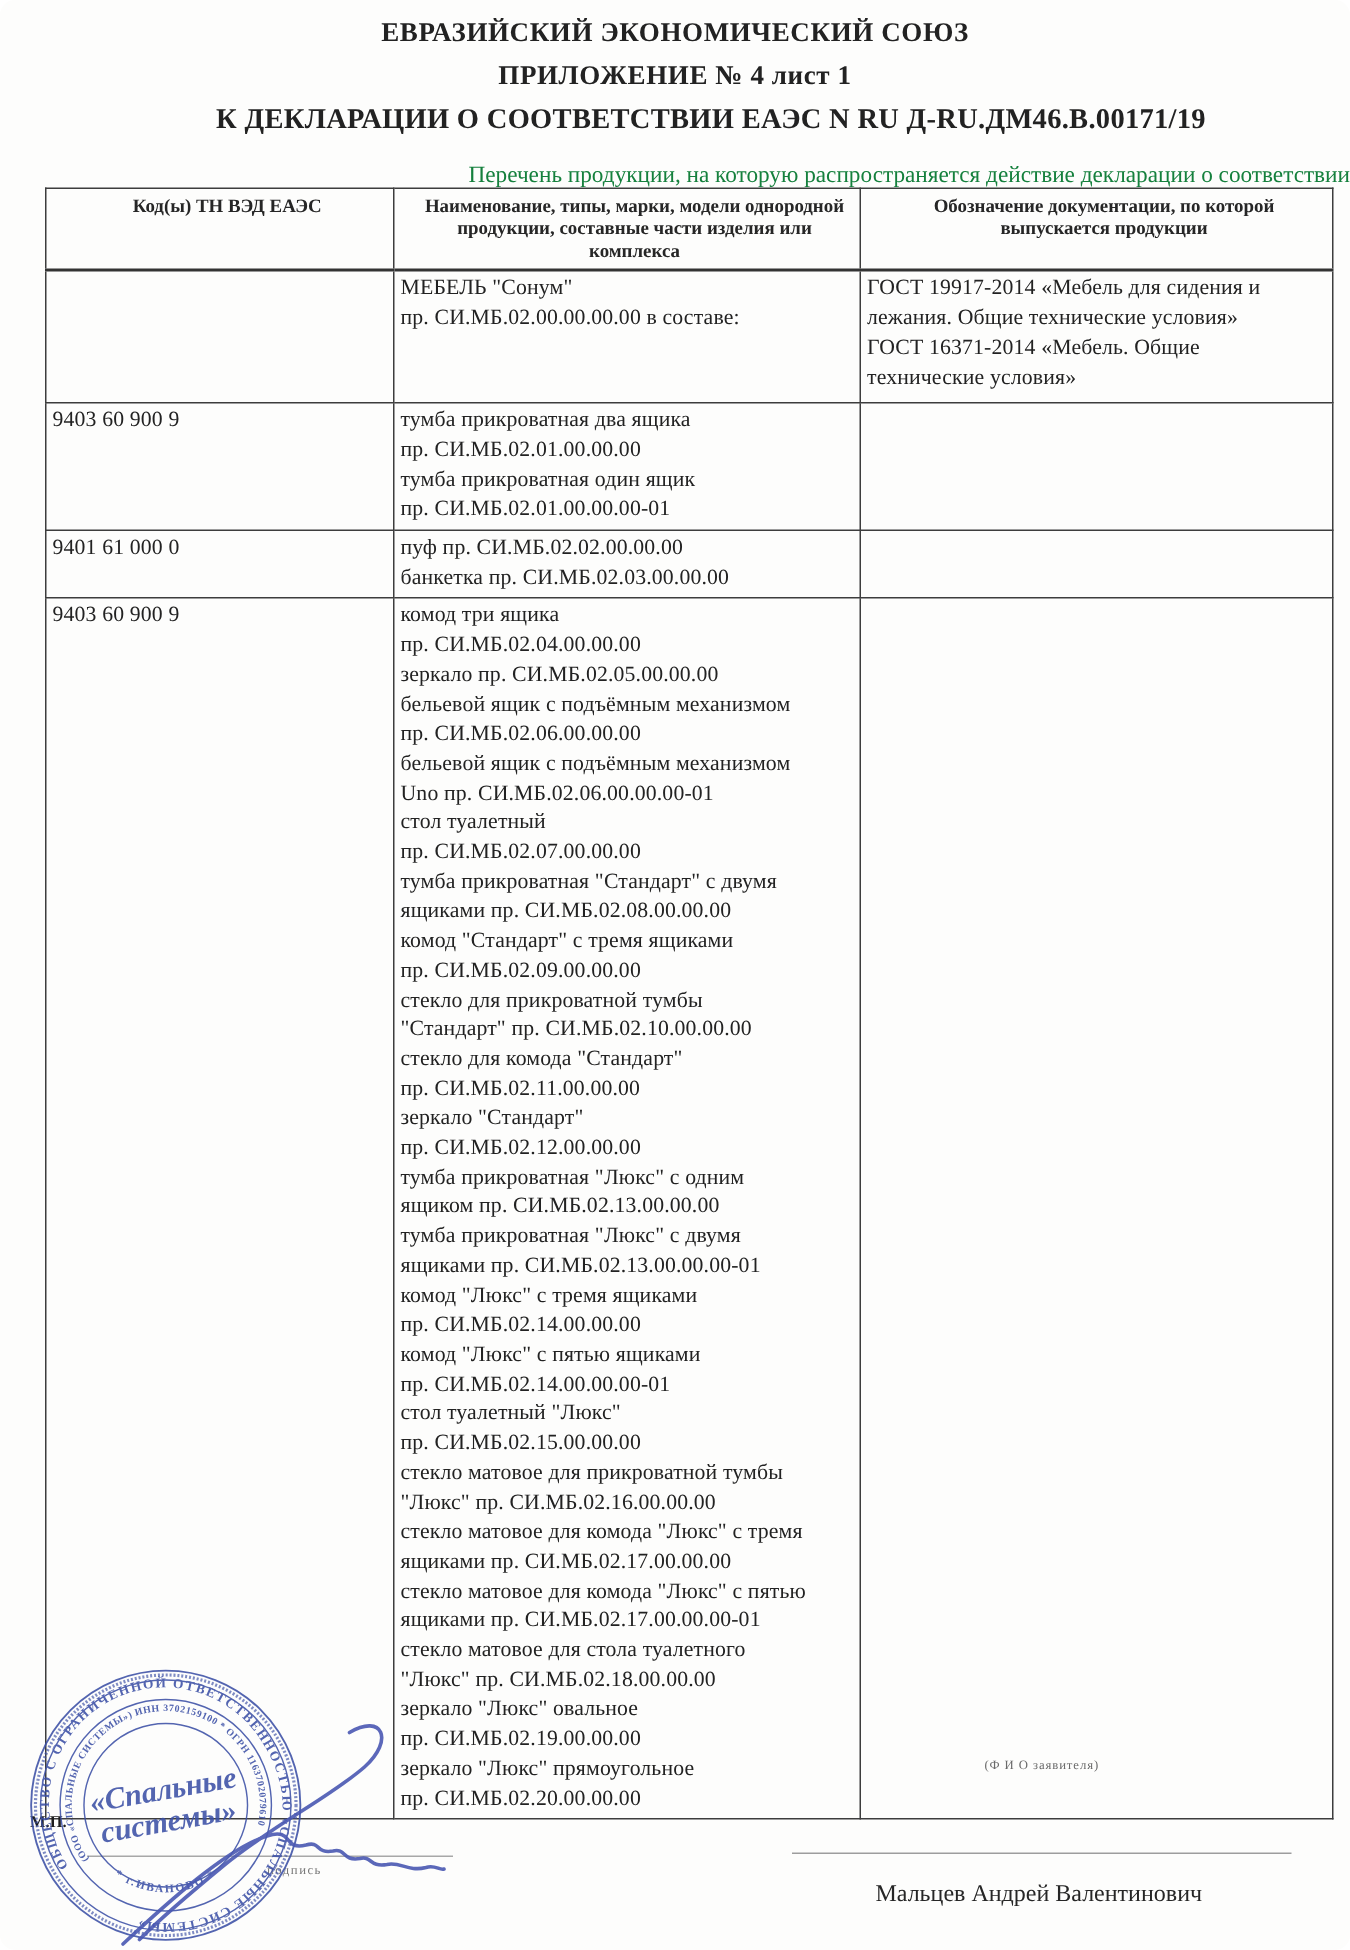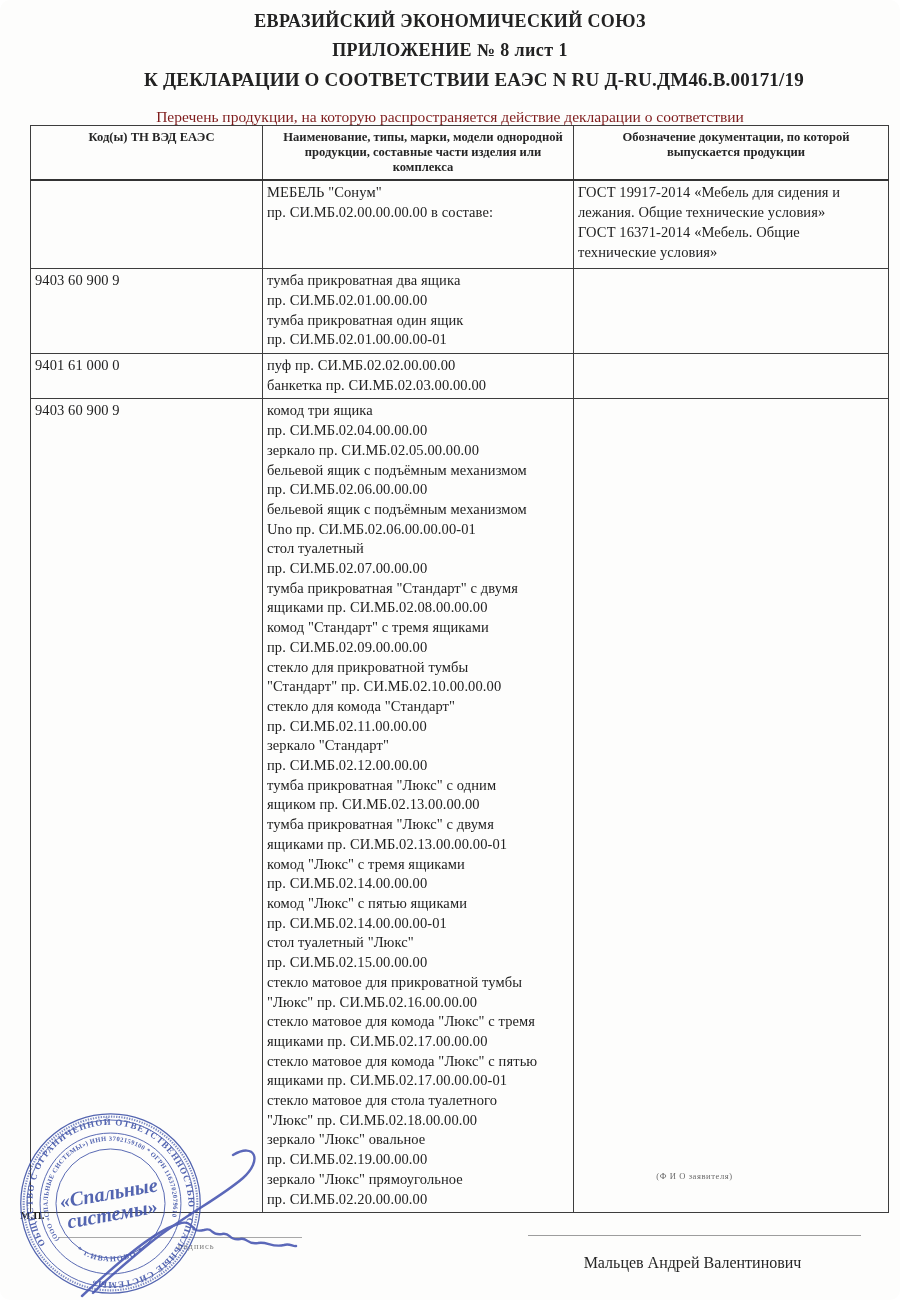--- a/index.html
+++ b/index.html
@@ -7,21 +7,21 @@
     position:relative;width:900px;height:1300px;overflow:hidden;
     background:#fdfdfc;color:#222;
     font-family:"Liberation Serif","DejaVu Serif",serif;
     border-radius:10px;
   }
   
   .doc-header{padding-top:11px;text-align:center;}
   .doc-header .t1{font-size:18px;font-weight:bold;letter-spacing:.4px;margin:0 0 8px 0;}
   .doc-header .t2{font-size:18px;font-weight:bold;letter-spacing:.4px;margin:0 0 8px 0;}
   .doc-header .t3{font-size:19px;font-weight:bold;letter-spacing:.2px;margin:0;padding-left:48px;}
-  .doc-subtitle{margin-top:17px;text-align:center;font-size:15.5px;color:#7f1d1d;}
+  .doc-subtitle{margin-top:17px;text-align:right;font-size:15.5px;color:#15803d;}
   
   table.products{
     position:absolute;left:30px;top:125px;width:858px;
     border-collapse:collapse;table-layout:fixed;
   }
   table.products col.c1{width:232px;}
   table.products col.c2{width:311px;}
   table.products col.c3{width:315px;}
   table.products th{
     border:1.6px solid #3d3d3d;border-bottom:2.4px solid #333;
@@ -47,21 +47,21 @@
   .stamp-svg text{font-family:"Liberation Serif","DejaVu Serif",serif;}
   .signature-svg{position:absolute;left:0px;top:1100px;z-index:3;pointer-events:none;}
 </style>
 </head>
 <body>
 
 <div class="page">
 
   <div class="doc-header">
     <p class="t1">ЕВРАЗИЙСКИЙ ЭКОНОМИЧЕСКИЙ СОЮЗ</p>
-    <p class="t2">ПРИЛОЖЕНИЕ № 8 лист 1</p>
+    <p class="t2">ПРИЛОЖЕНИЕ № 4 лист 1</p>
     <p class="t3">К ДЕКЛАРАЦИИ О СООТВЕТСТВИИ ЕАЭС N RU Д-RU.ДМ46.В.00171/19</p>
   </div>
   <div class="doc-subtitle">Перечень продукции, на которую распространяется действие декларации о соответствии</div>
 
   <table class="products">
     <colgroup>
         <col class="c1">
         <col class="c2">
         <col class="c3">
       </colgroup>

